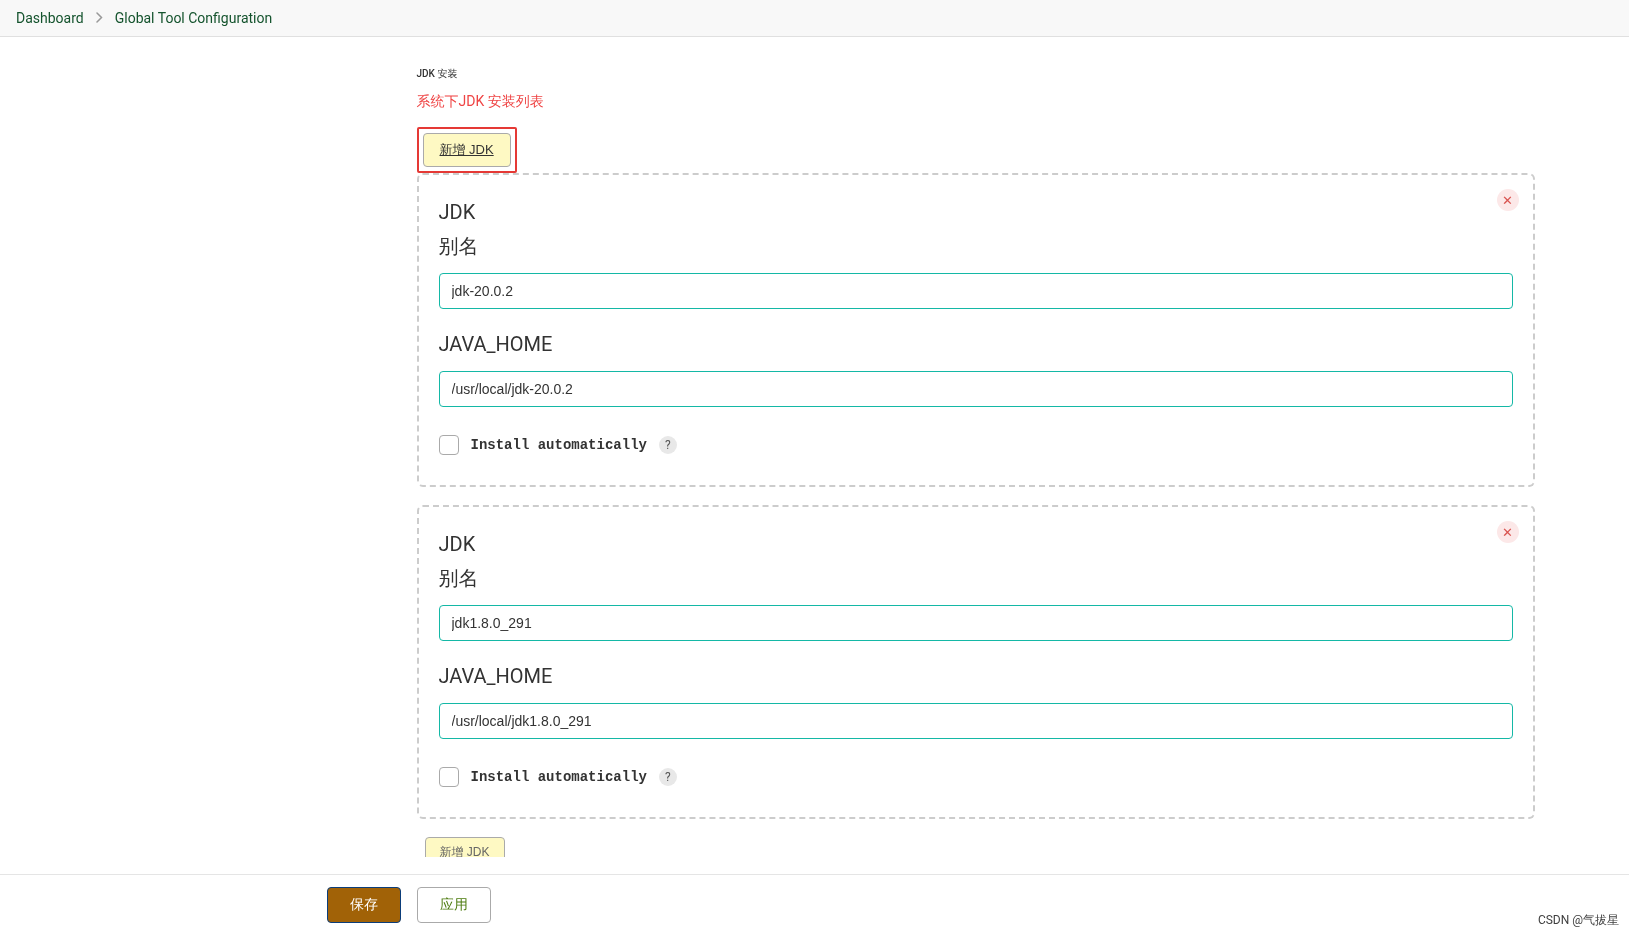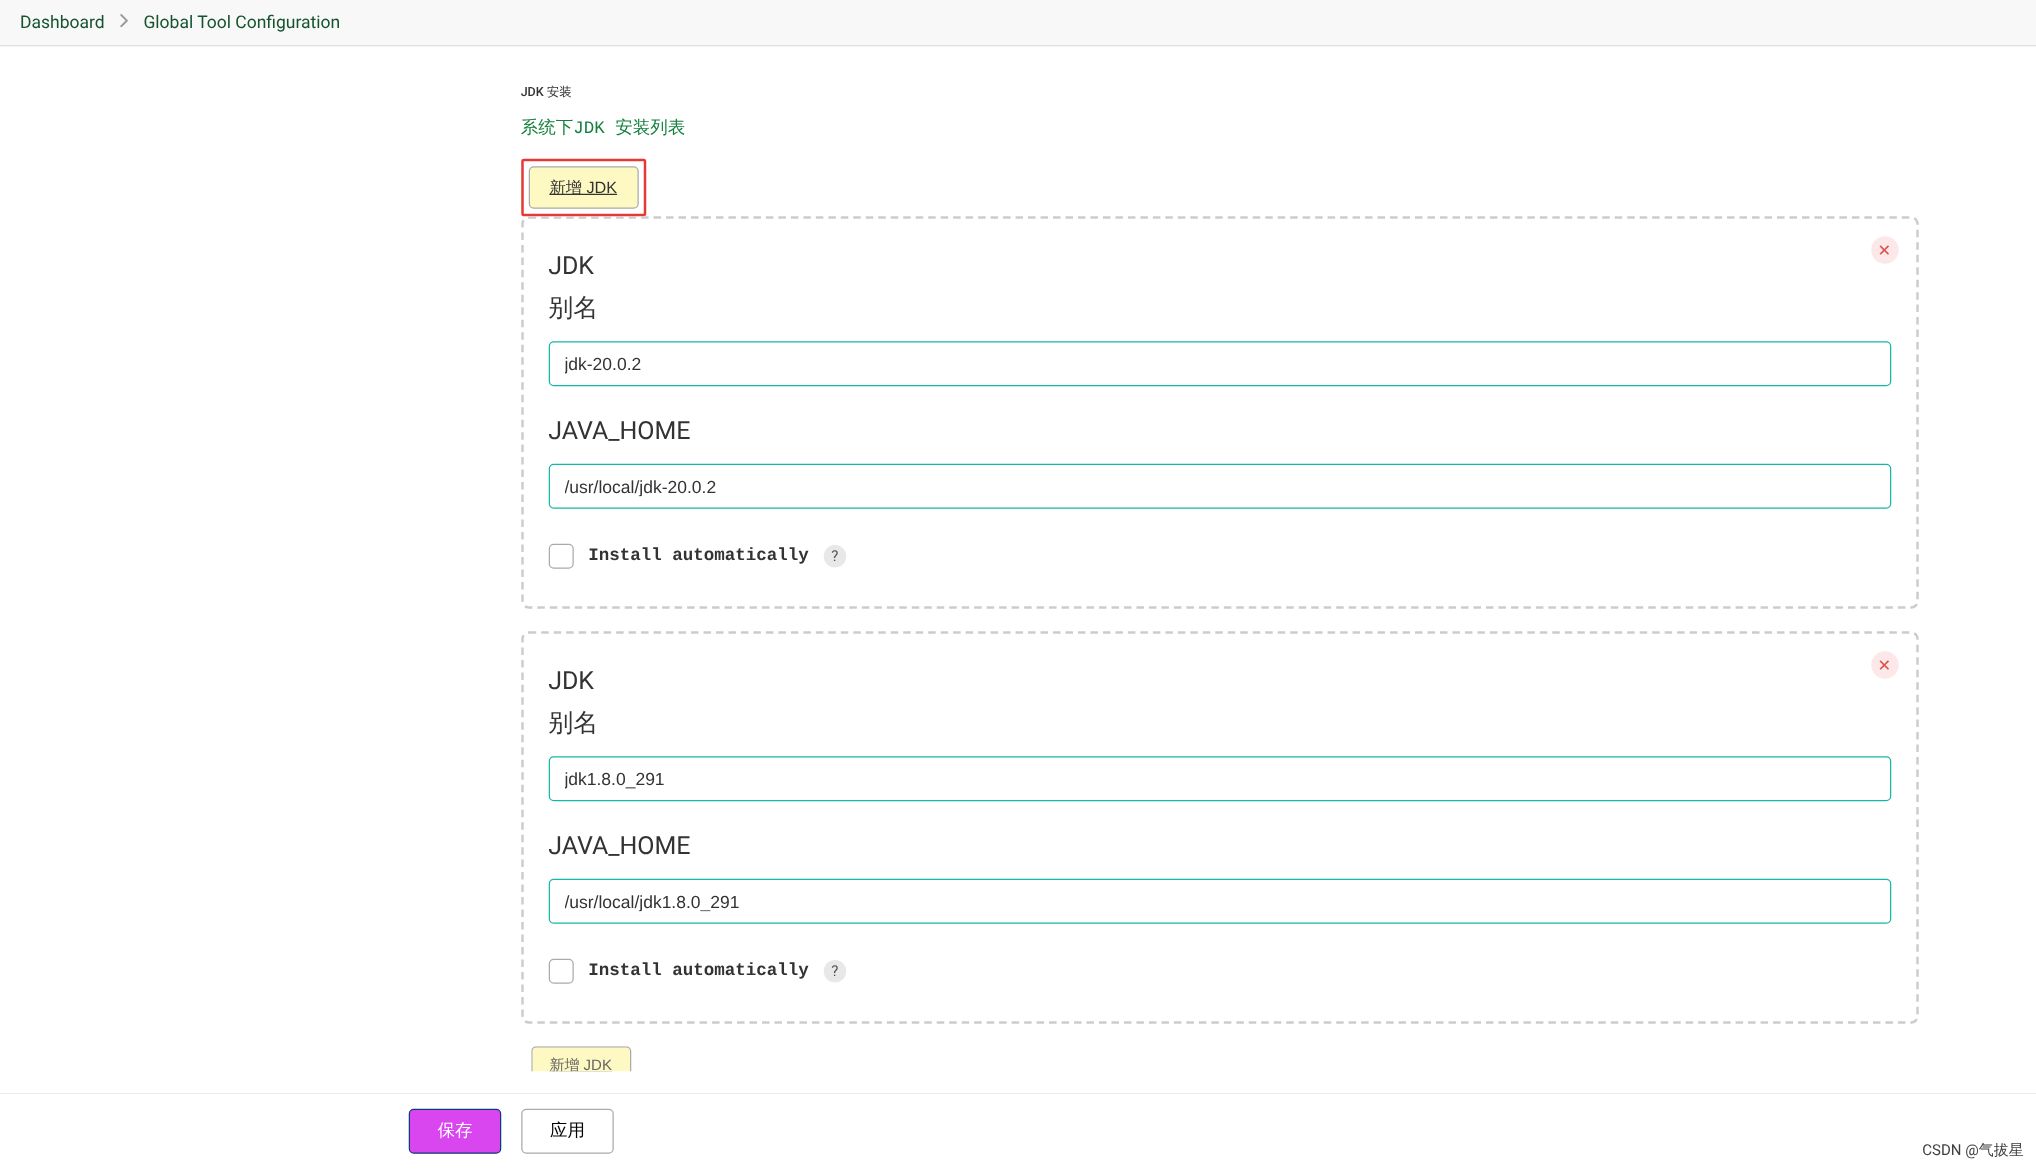--- a/index.html
+++ b/index.html
@@ -38,23 +38,22 @@
       margin-left: 322px;
       margin-right: 0;
     }
     .section-title {
       font-size: 10px;
       font-weight: 500;
       margin-bottom: 12px;
     }
     .section-subtitle {
       font-size: 14px;
-      color: #15803d;
+      color: #ef4444;
       margin-bottom: 16px;
-      font-family: Liberation Mono, monospace;
     }
     .highlighted-btn-wrapper {
       display: inline-block;
       border: 2px solid #e53935;
       padding: 4px;
       border-radius: 2px;
       margin-bottom: 0;
     }
     .btn {
       padding: 7px 16px;
@@ -156,32 +155,32 @@
       left: 0;
       right: 0;
       background: #fff;
       border-top: 1px solid #e5e5e5;
       padding: 12px 0 12px 327px;
       display: flex;
       gap: 16px;
       z-index: 10;
     }
     .btn-primary {
-      background: #d946ef;
+      background: #a16207;
       color: #fff;
       border: 1px solid #0b3d7a;
       padding: 8px 22px;
       border-radius: 4px;
       font-size: 14px;
       cursor: pointer;
       font-weight: 500;
     }
     .btn-secondary {
       background: #fff;
-      color: #000000;
+      color: #4d7c0f;
       border: 1px solid #aaa;
       padding: 8px 22px;
       border-radius: 4px;
       font-size: 14px;
       cursor: pointer;
     }
     .watermark {
       position: fixed;
       bottom: 6px;
       right: 10px;

